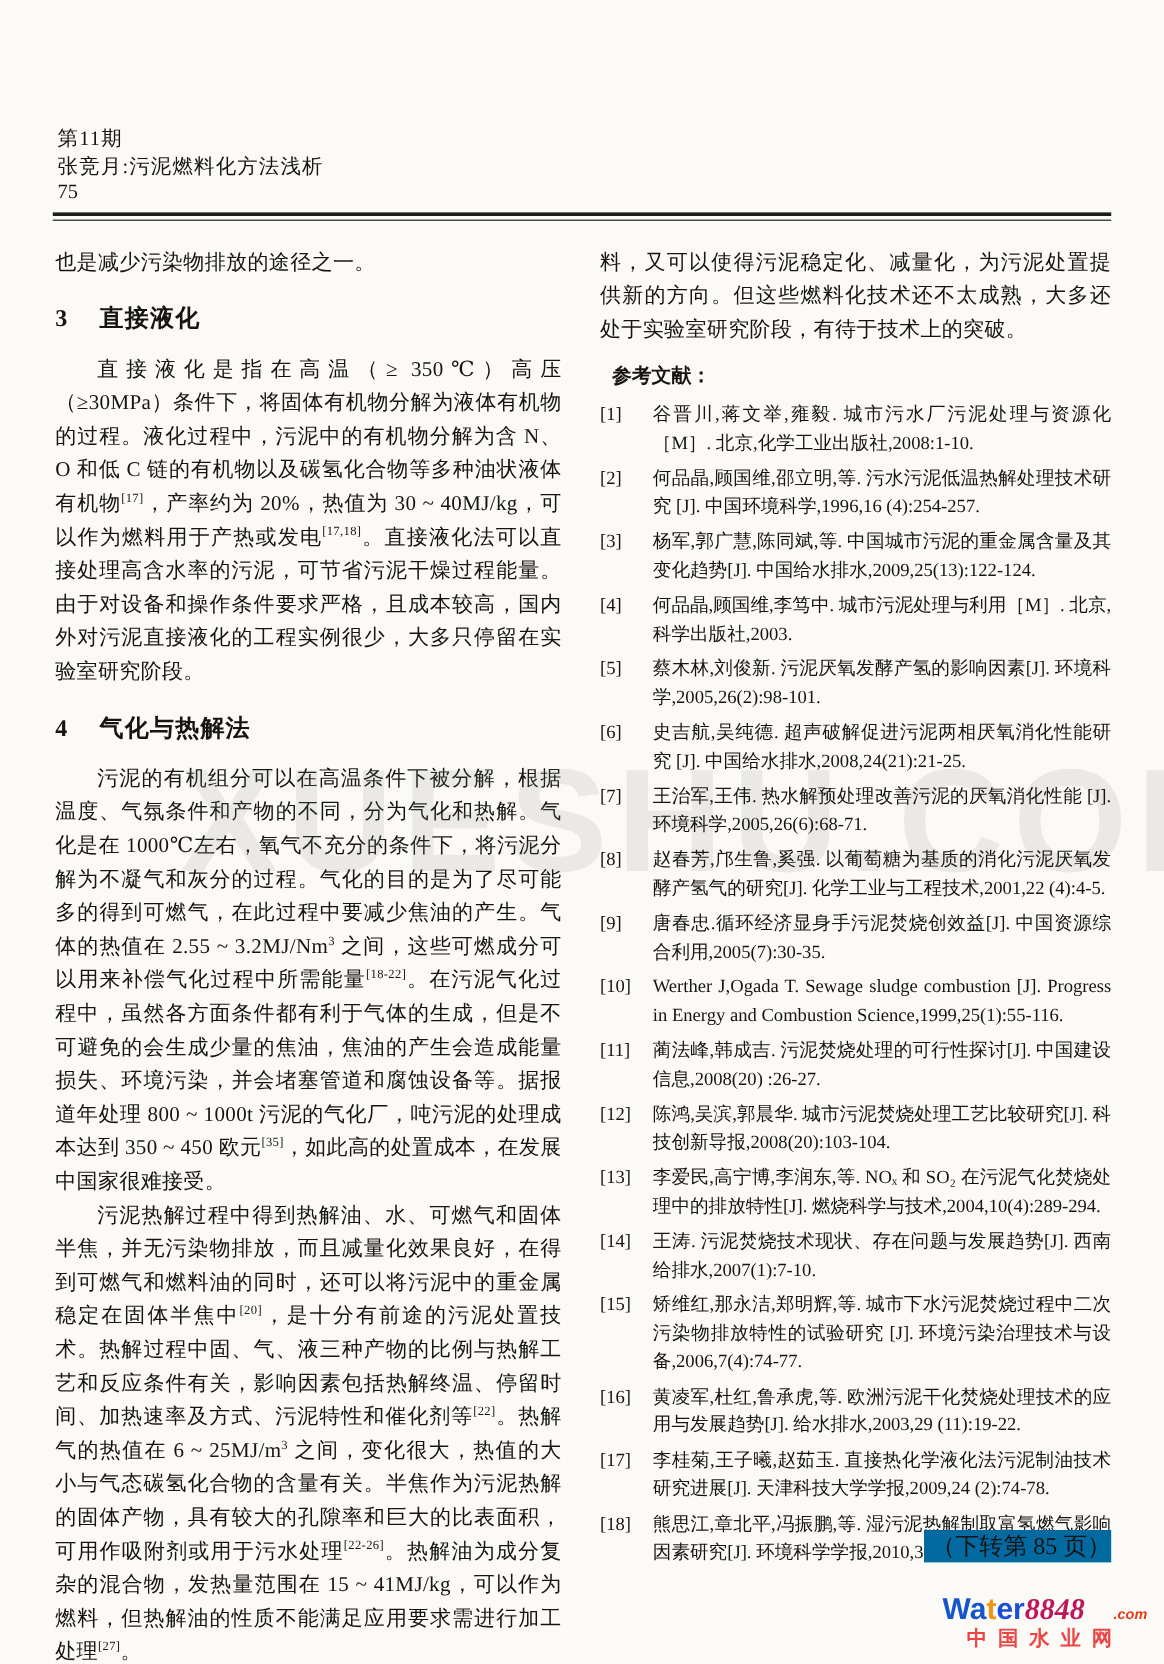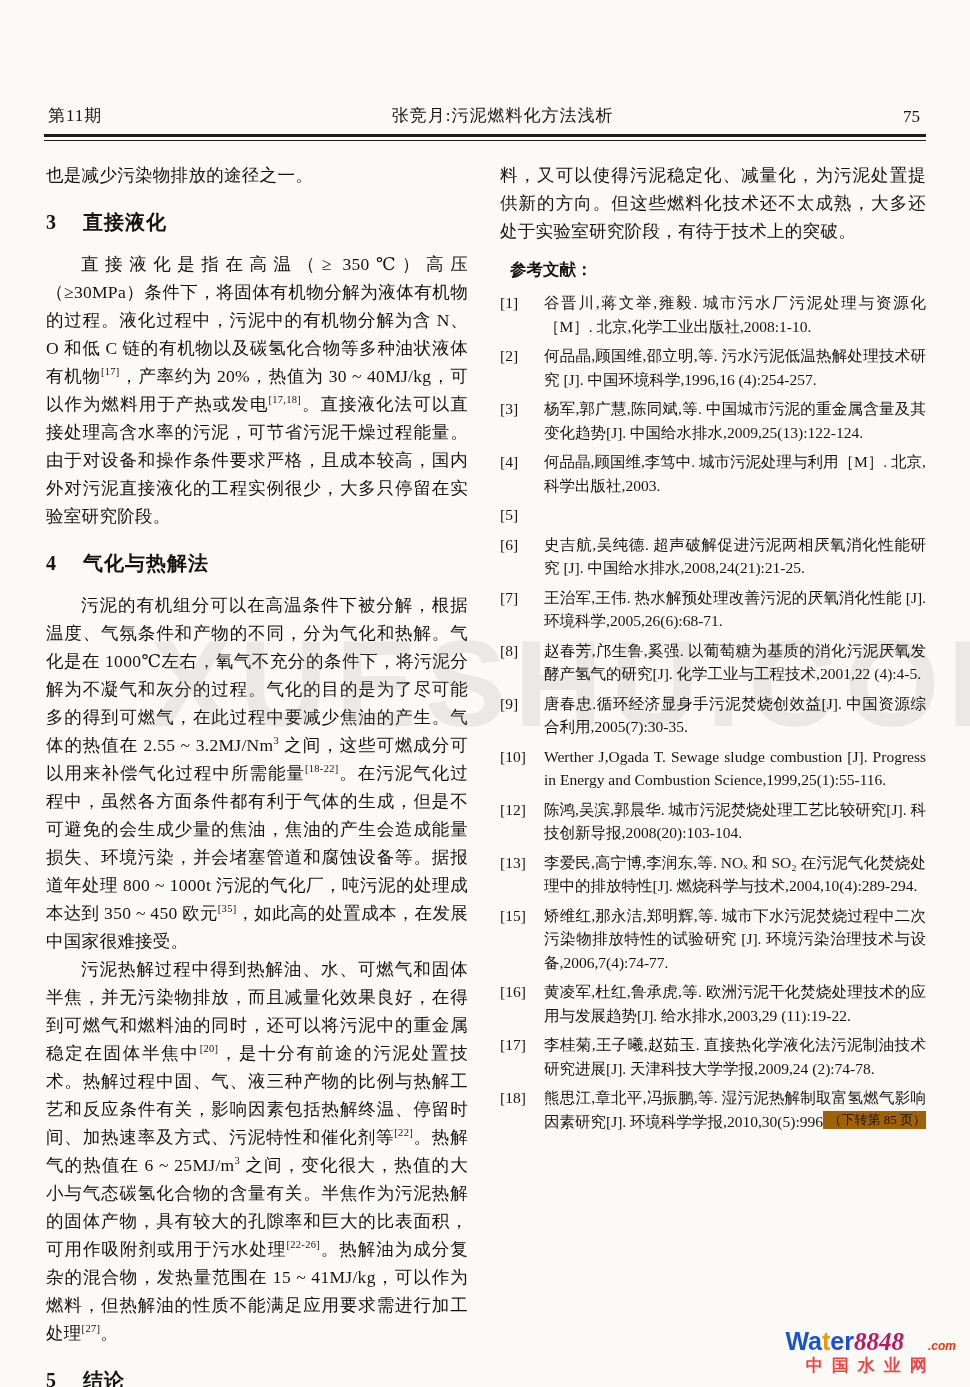--- a/index.html
+++ b/index.html
@@ -10,23 +10,24 @@
   }
   .page{
     position:relative;
     width:970px;height:1387px;
     background:#fbfaf6;
     overflow:hidden;
     color:#151412;
   }
   
   .head{
-    display:flex;justify-content:space-between;align-items:flex-end;
+    display:flex;justify-content:space-between;align-items:flex-start;
     padding:104px 50px 0 48px;
     font-size:17px;
+    flex-direction:column;
   }
   .head .issue{letter-spacing:1px;}
   .head .rtitle{letter-spacing:1px;}
   .head .pageno{font-family:"Liberation Serif",serif;}
   .rule{
     margin:7px 44px 0 44px;
     height:3px;
     border-top:3px solid #1c1c1c;
     border-bottom:1px solid #1c1c1c;
   }
@@ -73,22 +74,22 @@
     flex:0 0 44px;
     white-space:nowrap;
   }
   .ref-text{
     flex:1;
     text-align:justify;
   }
   .ref-note{
     position:absolute;
     right:0;bottom:4px;
-    font-size:13px;
-    background:#a16207;
+    font-size:20px;
+    background:#0369a1;
     padding-left:6px;
   }
   
   .watermark{
     position:absolute;
     top:614px;left:150px;
     font-family:"Liberation Sans","DejaVu Sans",sans-serif;
     font-size:122px;
     font-weight:bold;
     letter-spacing:8px;
@@ -177,20 +178,21 @@
           <div class="ref-item">
             <span class="ref-num">[3]</span>
             <span class="ref-text">杨军,郭广慧,陈同斌,等. 中国城市污泥的重金属含量及其变化趋势[J]. 中国给水排水,2009,25(13):122-124.</span>
           </div>
           <div class="ref-item">
             <span class="ref-num">[4]</span>
             <span class="ref-text">何品晶,顾国维,李笃中. 城市污泥处理与利用［M］. 北京,科学出版社,2003.</span>
           </div>
           <div class="ref-item">
             <span class="ref-num">[5]</span>
+            <span class="ref-text">蔡木林,刘俊新. 污泥厌氧发酵产氢的影响因素[J]. 环境科学,2005,26(2):98-101.</span>
           </div>
           <div class="ref-item">
             <span class="ref-num">[6]</span>
             <span class="ref-text">史吉航,吴纯德. 超声破解促进污泥两相厌氧消化性能研究 [J]. 中国给水排水,2008,24(21):21-25.</span>
           </div>
           <div class="ref-item">
             <span class="ref-num">[7]</span>
             <span class="ref-text">王治军,王伟. 热水解预处理改善污泥的厌氧消化性能 [J]. 环境科学,2005,26(6):68-71.</span>
           </div>
           <div class="ref-item">
@@ -199,26 +201,34 @@
           </div>
           <div class="ref-item">
             <span class="ref-num">[9]</span>
             <span class="ref-text">唐春忠.循环经济显身手污泥焚烧创效益[J]. 中国资源综合利用,2005(7):30-35.</span>
           </div>
           <div class="ref-item">
             <span class="ref-num">[10]</span>
             <span class="ref-text">Werther J,Ogada T. Sewage sludge combustion [J]. Progress in Energy and Combustion Science,1999,25(1):55-116.</span>
           </div>
           <div class="ref-item">
+            <span class="ref-num">[11]</span>
+            <span class="ref-text">蔺法峰,韩成吉. 污泥焚烧处理的可行性探讨[J]. 中国建设信息,2008(20) :26-27.</span>
+          </div>
+          <div class="ref-item">
             <span class="ref-num">[12]</span>
             <span class="ref-text">陈鸿,吴滨,郭晨华. 城市污泥焚烧处理工艺比较研究[J]. 科技创新导报,2008(20):103-104.</span>
           </div>
           <div class="ref-item">
             <span class="ref-num">[13]</span>
             <span class="ref-text">李爱民,高宁博,李润东,等. NOₓ 和 SO₂ 在污泥气化焚烧处理中的排放特性[J]. 燃烧科学与技术,2004,10(4):289-294.</span>
+          </div>
+          <div class="ref-item">
+            <span class="ref-num">[14]</span>
+            <span class="ref-text">王涛. 污泥焚烧技术现状、存在问题与发展趋势[J]. 西南给排水,2007(1):7-10.</span>
           </div>
           <div class="ref-item">
             <span class="ref-num">[15]</span>
             <span class="ref-text">矫维红,那永洁,郑明辉,等. 城市下水污泥焚烧过程中二次污染物排放特性的试验研究 [J]. 环境污染治理技术与设备,2006,7(4):74-77.</span>
           </div>
           <div class="ref-item">
             <span class="ref-num">[16]</span>
             <span class="ref-text">黄凌军,杜红,鲁承虎,等. 欧洲污泥干化焚烧处理技术的应用与发展趋势[J]. 给水排水,2003,29 (11):19-22.</span>
           </div>
           <div class="ref-item">

